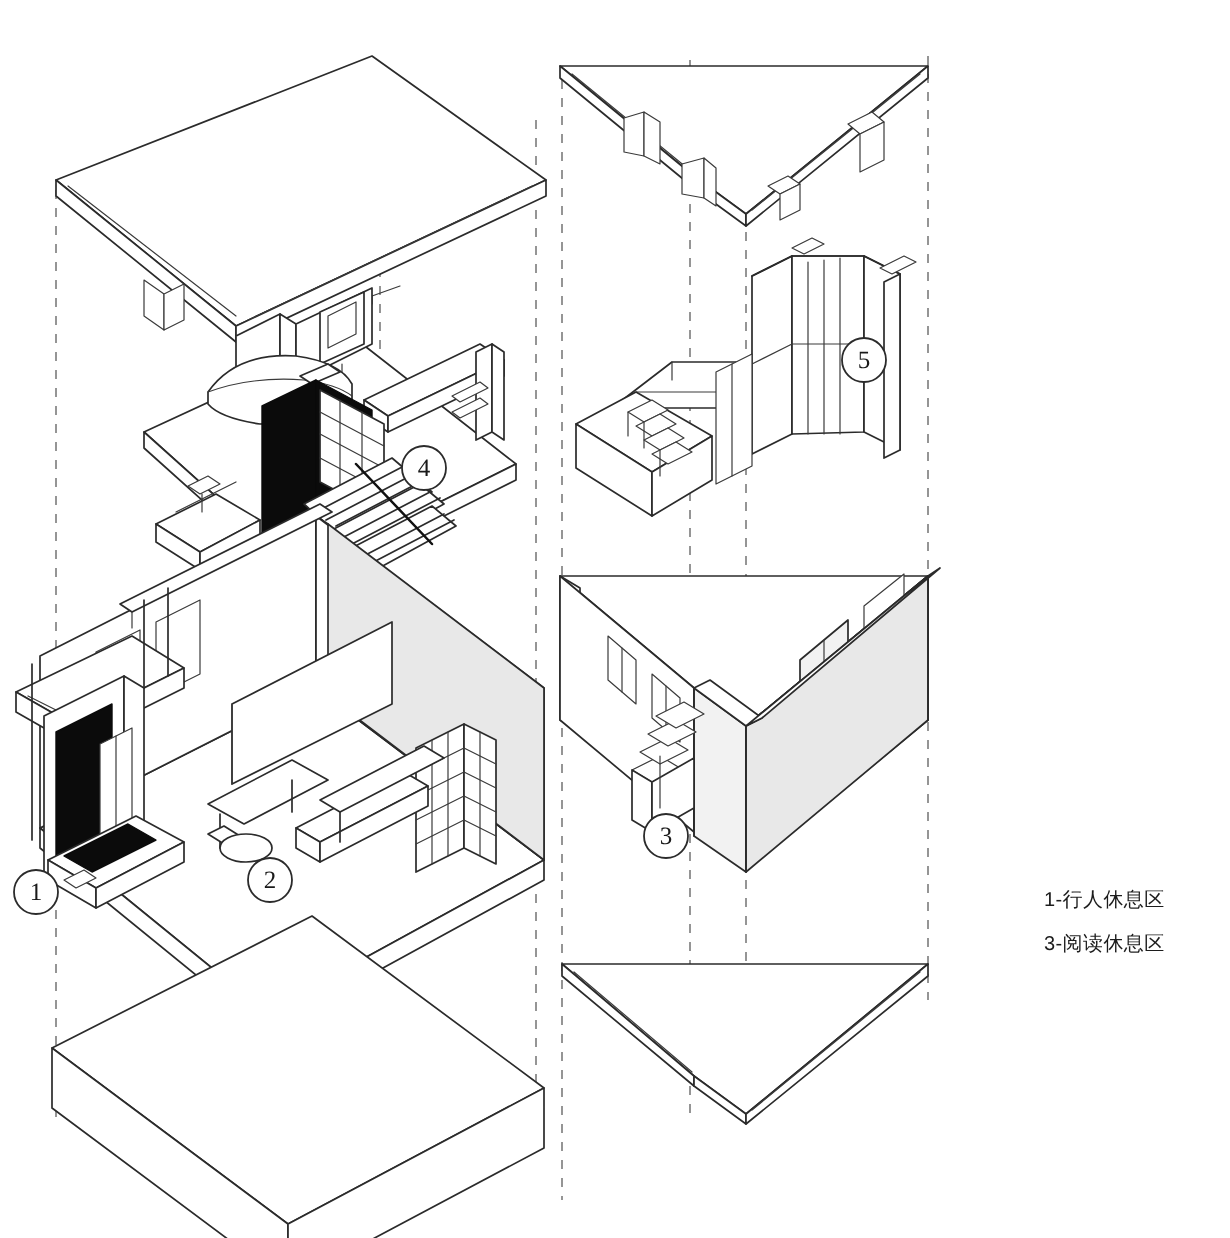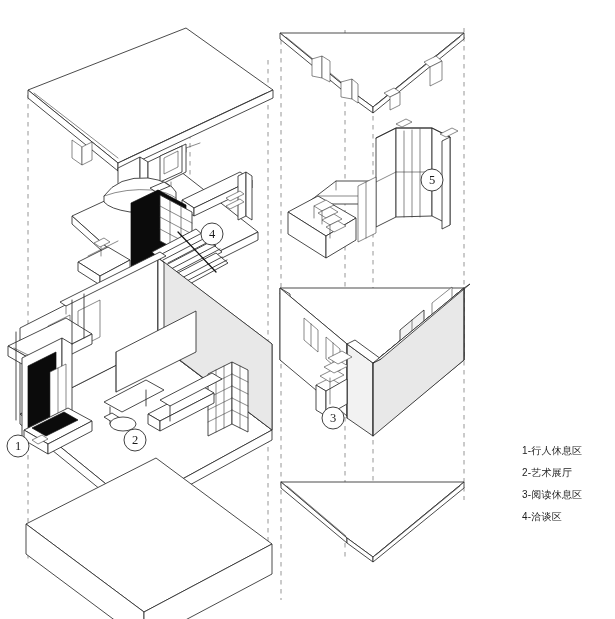--- a/index.html
+++ b/index.html
@@ -339,18 +339,16 @@
     </g>
     <g>
       <circle class="marker-c" cx="432" cy="180" r="11"></circle>
       <text class="marker-t" x="432" y="180">5</text>
     </g>
 
   </svg>
 
   <div class="legend">
     <div class="legend-item">1-行人休息区</div>
-    <div class="legend-item">2-艺术展厅</div>
     <div class="legend-item">3-阅读休息区</div>
-    <div class="legend-item">4-洽谈区</div>
   </div>
 
 </div>
 
 </body></html>

